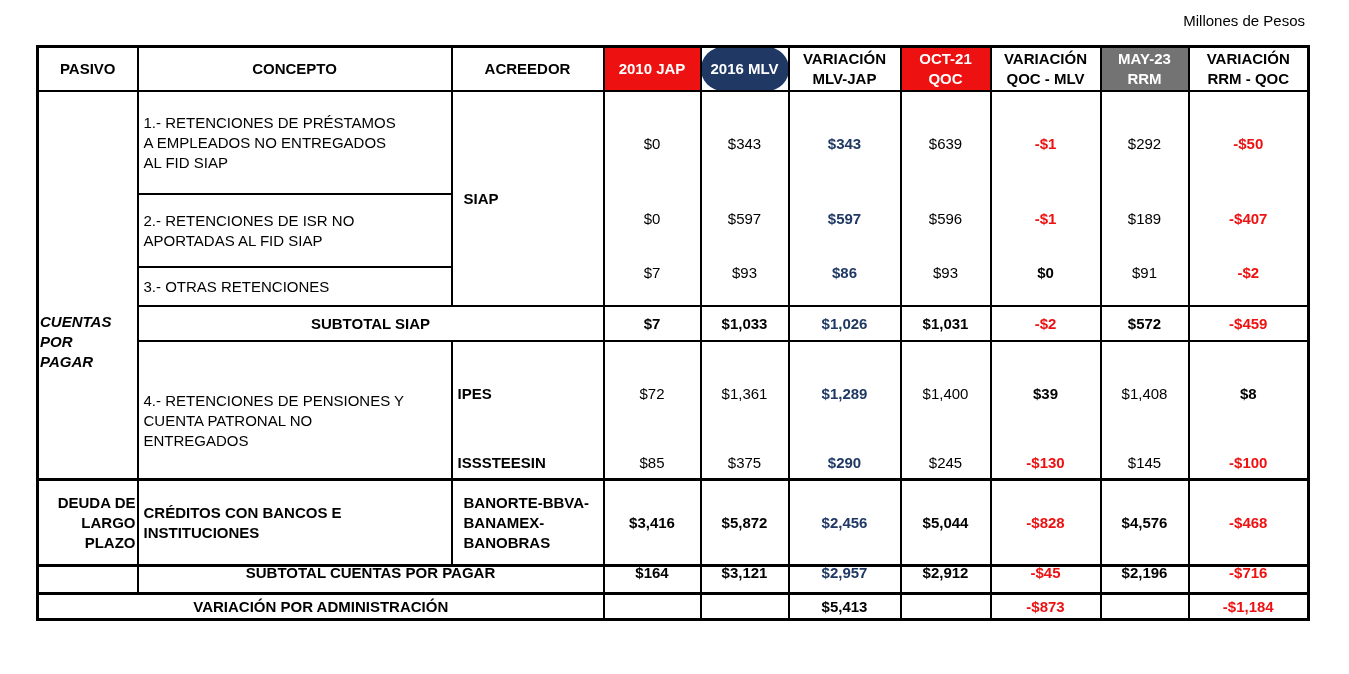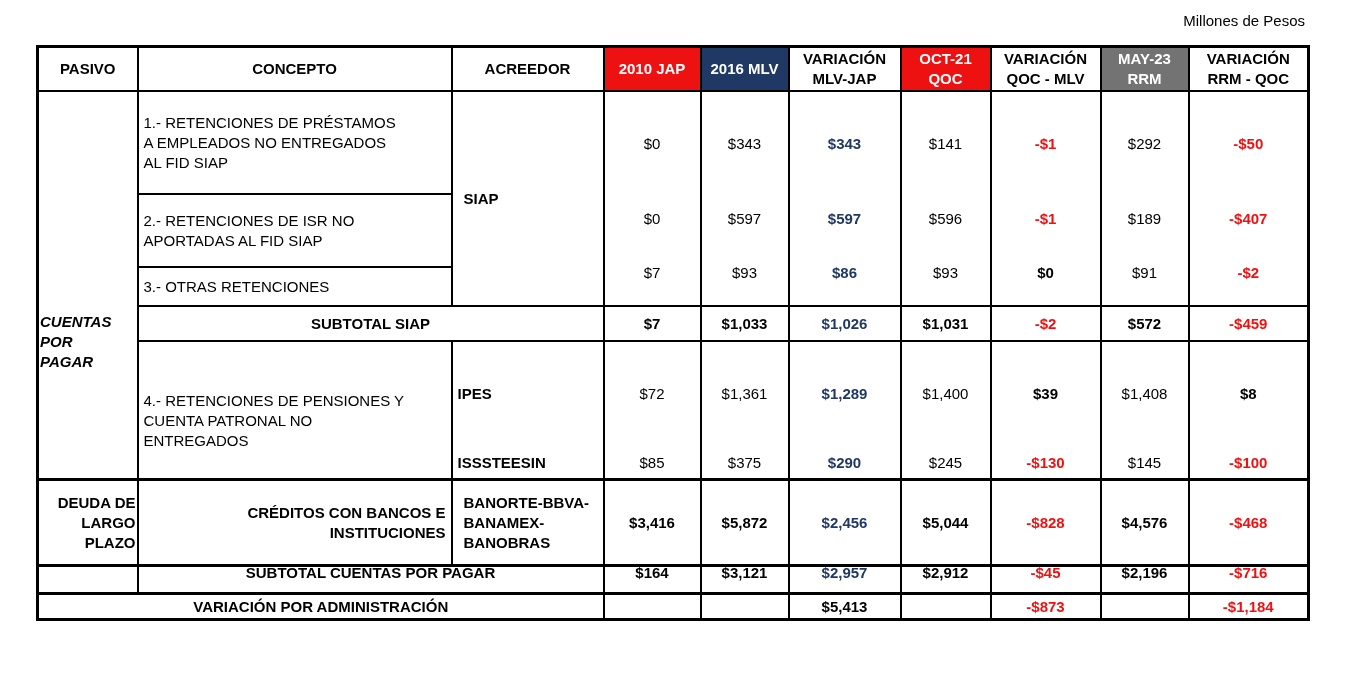--- a/index.html
+++ b/index.html
@@ -3,26 +3,26 @@
 <meta charset="utf-8">
 <style>
   html,body{margin:0;padding:0;background:#fff;}
   body{width:1349px;height:674px;position:relative;font-family:"Liberation Sans",sans-serif;font-size:15px;color:#000;}
   .note{position:absolute;top:12px;right:44px;font-size:15px;}
   table.t{border-collapse:collapse;table-layout:fixed;position:absolute;left:36px;background:#fff;border:3px solid #000;}
   .t td,.t th{border:2px solid #000;overflow:hidden;white-space:pre-line;vertical-align:middle;line-height:20px;}
   .t th{font-weight:bold;text-align:center;padding:1px 2px;}
   .left{text-align:left;padding-left:5px;}
   .bg-red{background:#EE1111;color:#fff;}
-  .bg-navy{background:#1F3864;color:#fff;}
+  .bg-navy{background:#1F3864;color:#fff;border-radius:24px;}
   .bg-brown{background:#737373;color:#fff;}
   .pasivo-cell{font-weight:bold;font-style:italic;}
   .pasivo-left{font-weight:bold;text-align:right;padding-left:5px;}
   .concept{text-align:left;padding:1px 5px;}
-  .concept.b,.b{font-weight:bold;text-align:right;}
+  .concept.b,.b{font-weight:bold;}
   .dash{border-bottom:2px dashed #000;}
   .nt{border-top:none;}
   .acreedor{text-align:left;padding-left:11px;font-weight:bold;}
   .val{text-align:center;}
   .bluev{color:#1F3864;font-weight:bold;}
   .sign{font-weight:bold;}
   .sign.neg{color:#EE1111;}
   .sub-label{text-align:center;font-weight:bold;}
   .stack{padding:0;vertical-align:top;}
   .stack > div{display:flex;align-items:center;justify-content:center;}
@@ -88,21 +88,21 @@
       <div class="h64">$343</div>
       <div class="h45">$597</div>
       <div class="h24">$93</div>
     </td>
     <td class="stack" rowspan="3">
       <div class="h64 bluev">$343</div>
       <div class="h45 bluev">$597</div>
       <div class="h24 bluev">$86</div>
     </td>
     <td class="stack" rowspan="3">
-      <div class="h64">$141</div>
+      <div class="h64">$639</div>
       <div class="h45">$596</div>
       <div class="h24">$93</div>
     </td>
     <td class="stack" rowspan="3">
       <div class="h64 sign neg">-$1</div>
       <div class="h45 sign neg">-$1</div>
       <div class="h24 sign">$0</div>
     </td>
     <td class="stack" rowspan="3">
       <div class="h64">$292</div>

